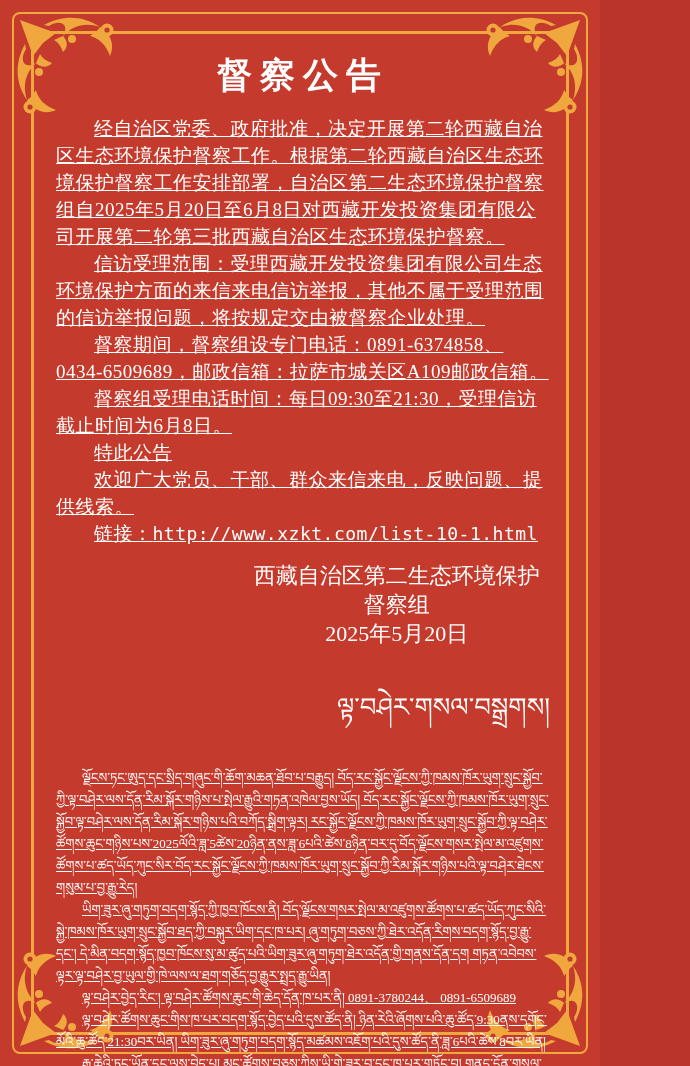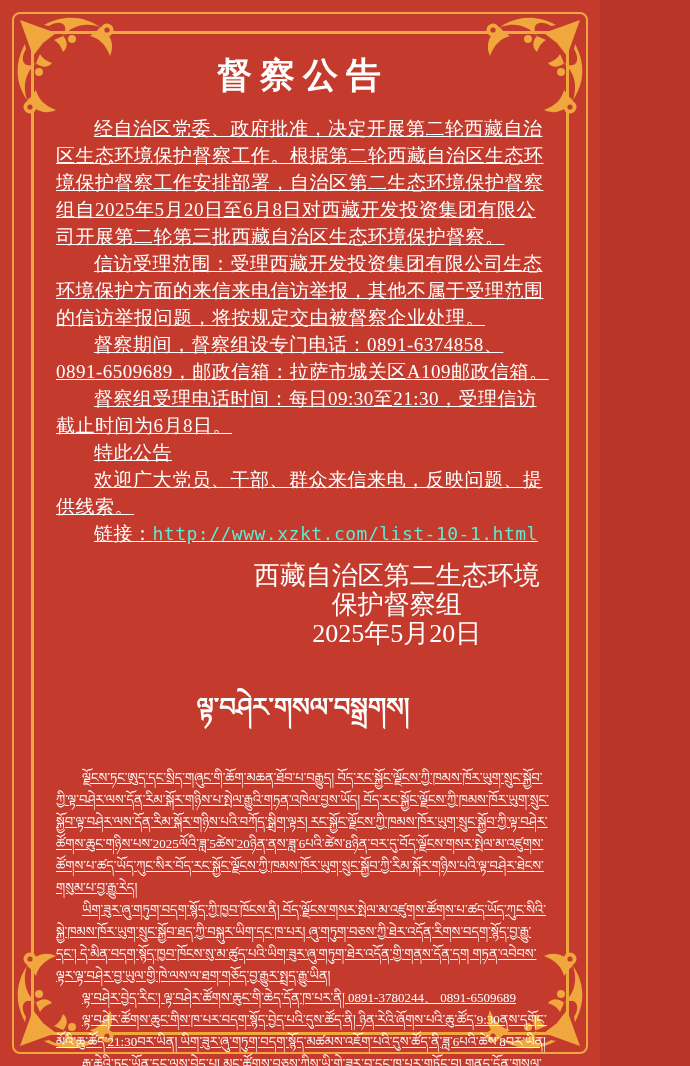--- a/index.html
+++ b/index.html
@@ -41,29 +41,29 @@
     margin:6px 0 16px 0;
     font-size:35px;font-weight:bold;
     text-align:center;letter-spacing:8px;
   }
   .cn-body p{
     margin:0;font-size:19px;line-height:27px;
     text-indent:2em;letter-spacing:0.5px;text-decoration:underline;
   }
   .url{
     font-family:"DejaVu Sans Mono","Liberation Mono",monospace;
-    font-size:18px;color:#5eead4;text-decoration:none;margin-top:25px;
+    font-size:18px;color:#ffffff;text-decoration:none;margin-top:25px;
   }
   .cn-sign{
     width:62%;margin:14px 0 14px auto;
-    text-align:center;font-size:26px;line-height:29px;
+    text-align:center;font-size:22px;line-height:29px;
   }
   .bo-title{
     margin:30px 0 16px 0;
-    font-size:26px;font-weight:bold;text-align:center;
+    font-size:26px;font-weight:normal;text-align:right;
   }
   .bo-body p{
     margin:0;font-size:13px;line-height:22px;
     text-indent:2em;
     text-decoration:underline;
   }
   .bo-body .url{font-size:13px;}
   .bo-sign{
     width:70%;margin:20px 0 0 auto;
     text-align:center;font-size:13px;line-height:26px;
@@ -117,21 +117,21 @@
     </g>
   </svg>
 
   <div class="content">
 
     <h1 class="cn-title">督察公告</h1>
 
     <div class="cn-body">
       <p>经自治区党委、政府批准，决定开展第二轮西藏自治区生态环境保护督察工作。根据第二轮西藏自治区生态环境保护督察工作安排部署，自治区第二生态环境保护督察组自2025年5月20日至6月8日对西藏开发投资集团有限公司开展第二轮第三批西藏自治区生态环境保护督察。</p>
       <p>信访受理范围：受理西藏开发投资集团有限公司生态环境保护方面的来信来电信访举报，其他不属于受理范围的信访举报问题，将按规定交由被督察企业处理。</p>
-      <p>督察期间，督察组设专门电话：0891-6374858、0891-6509689，邮政信箱：拉萨市城关区A109邮政信箱。</p>
+      <p>督察期间，督察组设专门电话：0891-6374858、0434-6509689，邮政信箱：拉萨市城关区A109邮政信箱。</p>
       <p>督察组受理电话时间：每日09:30至21:30，受理信访截止时间为6月8日。</p>
       <p>特此公告</p>
       <p>欢迎广大党员、干部、群众来信来电，反映问题、提供线索。</p>
       <p><span>链接：</span><a class="url" href="#">http://www.xzkt.com/list-10-1.html</a></p>
     </div>
 
     <div class="cn-sign">
       <div>西藏自治区第二生态环境保护督察组</div>
       <div>2025年5月20日</div>
     </div>

